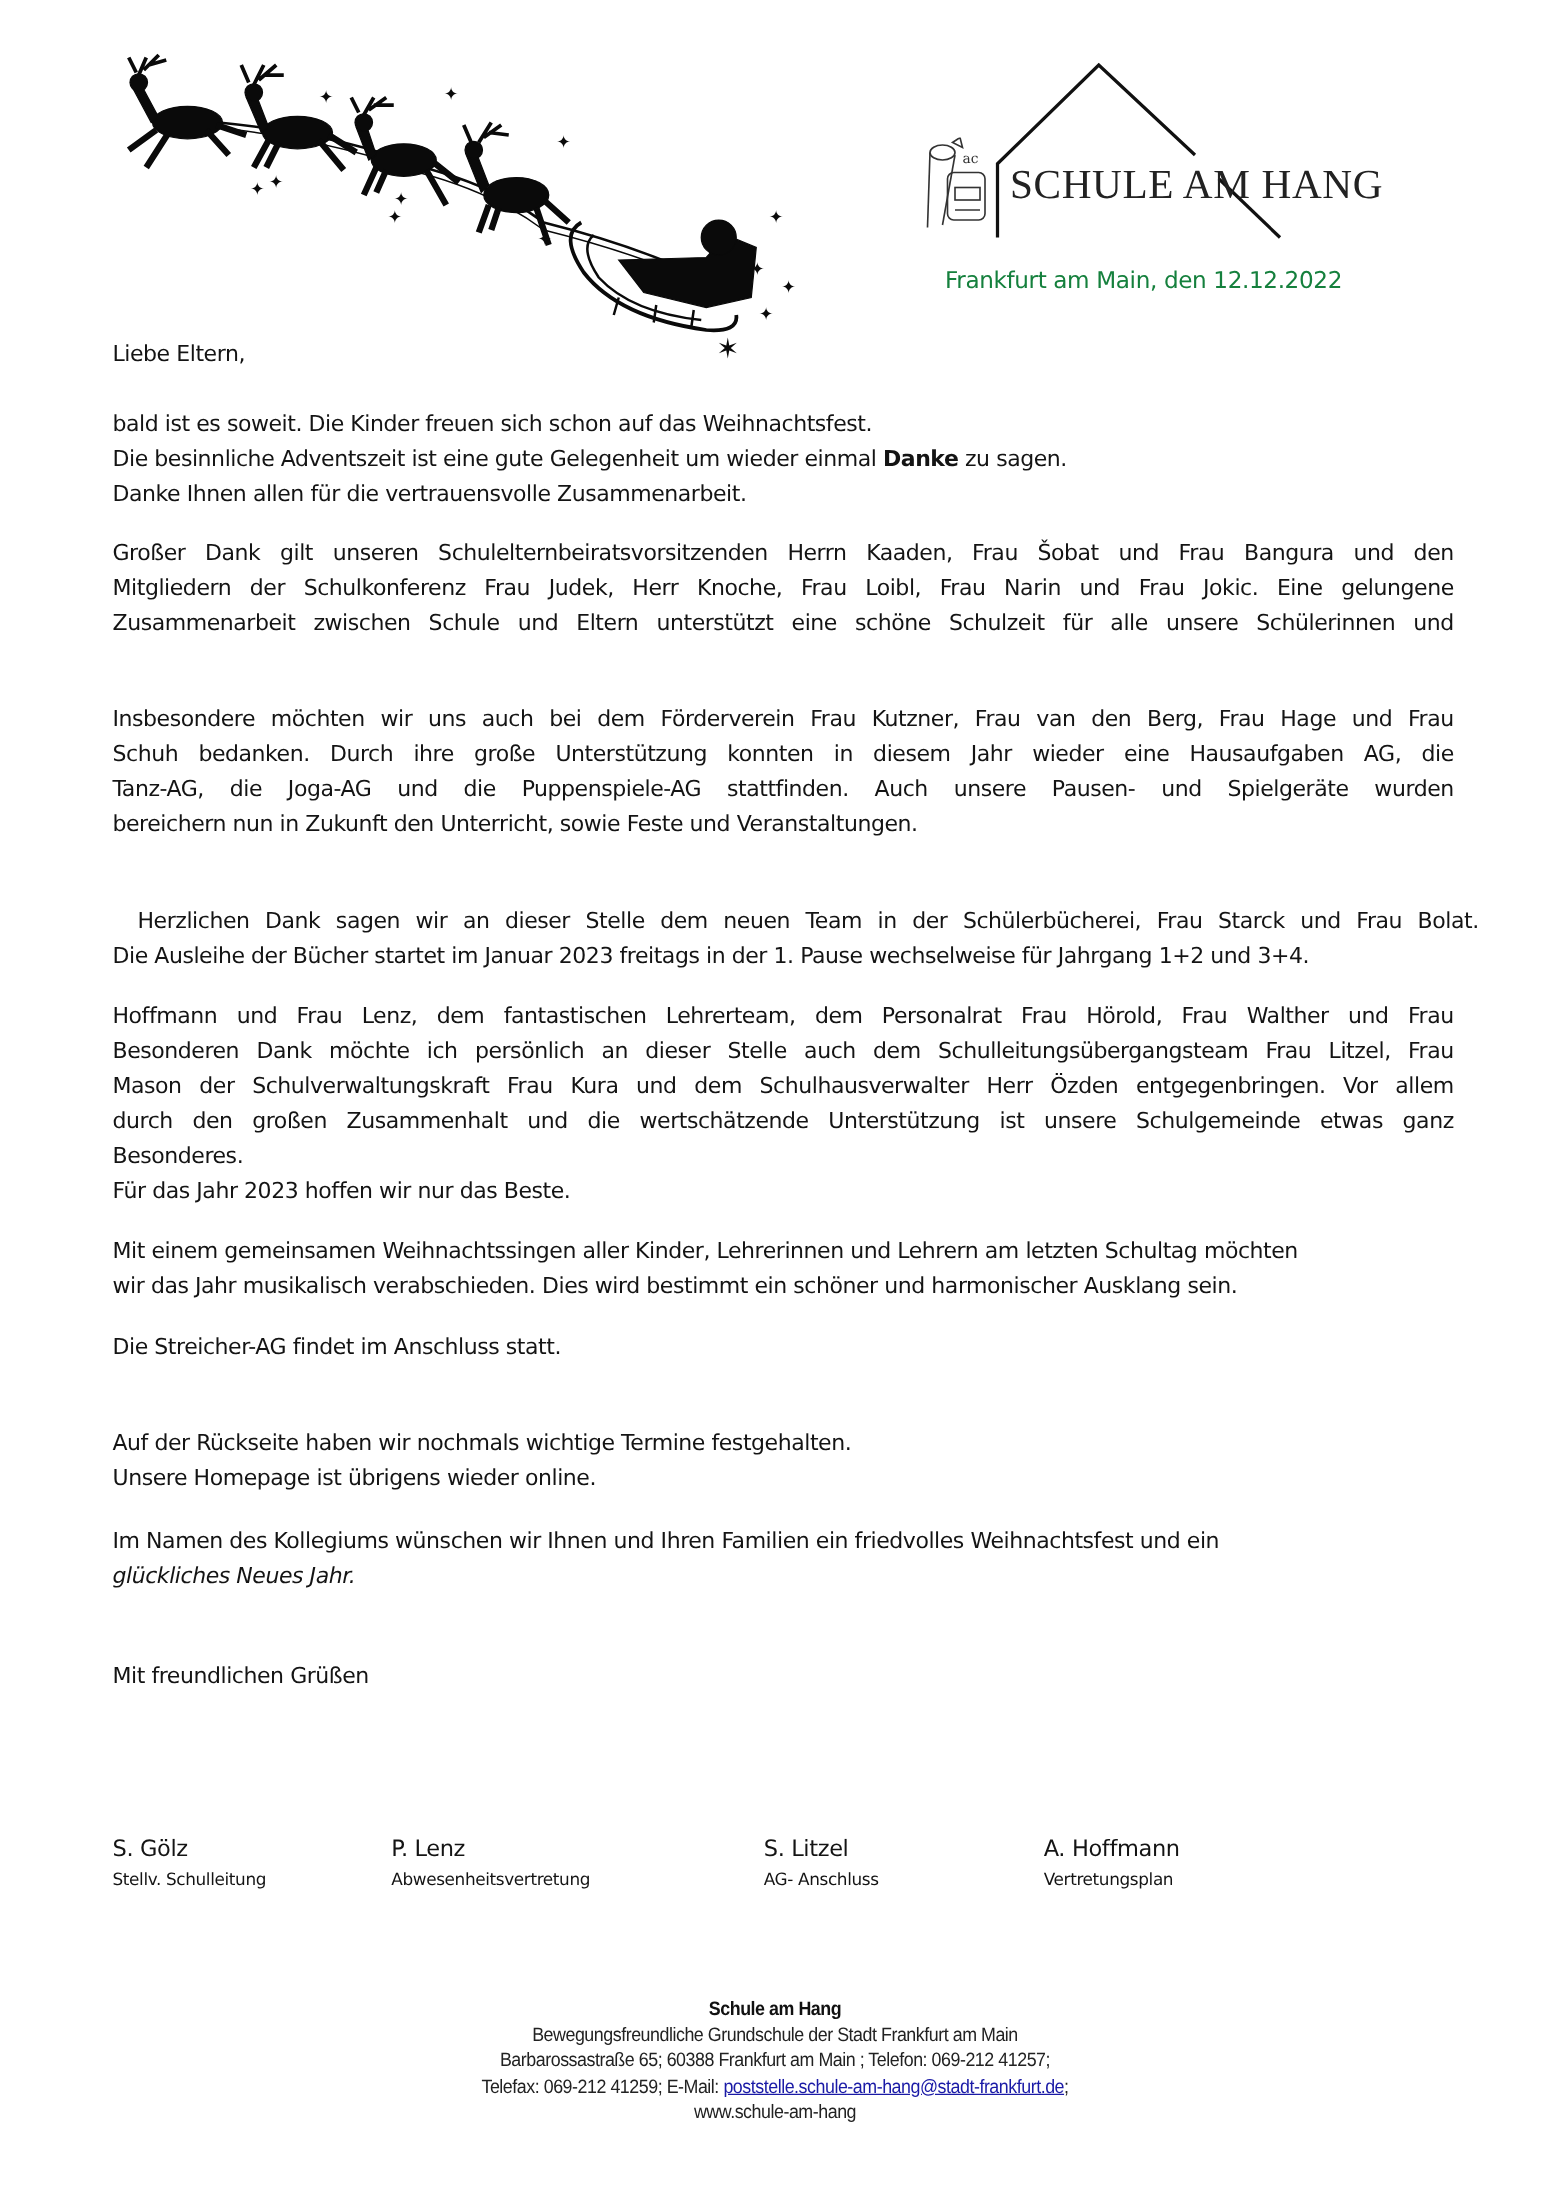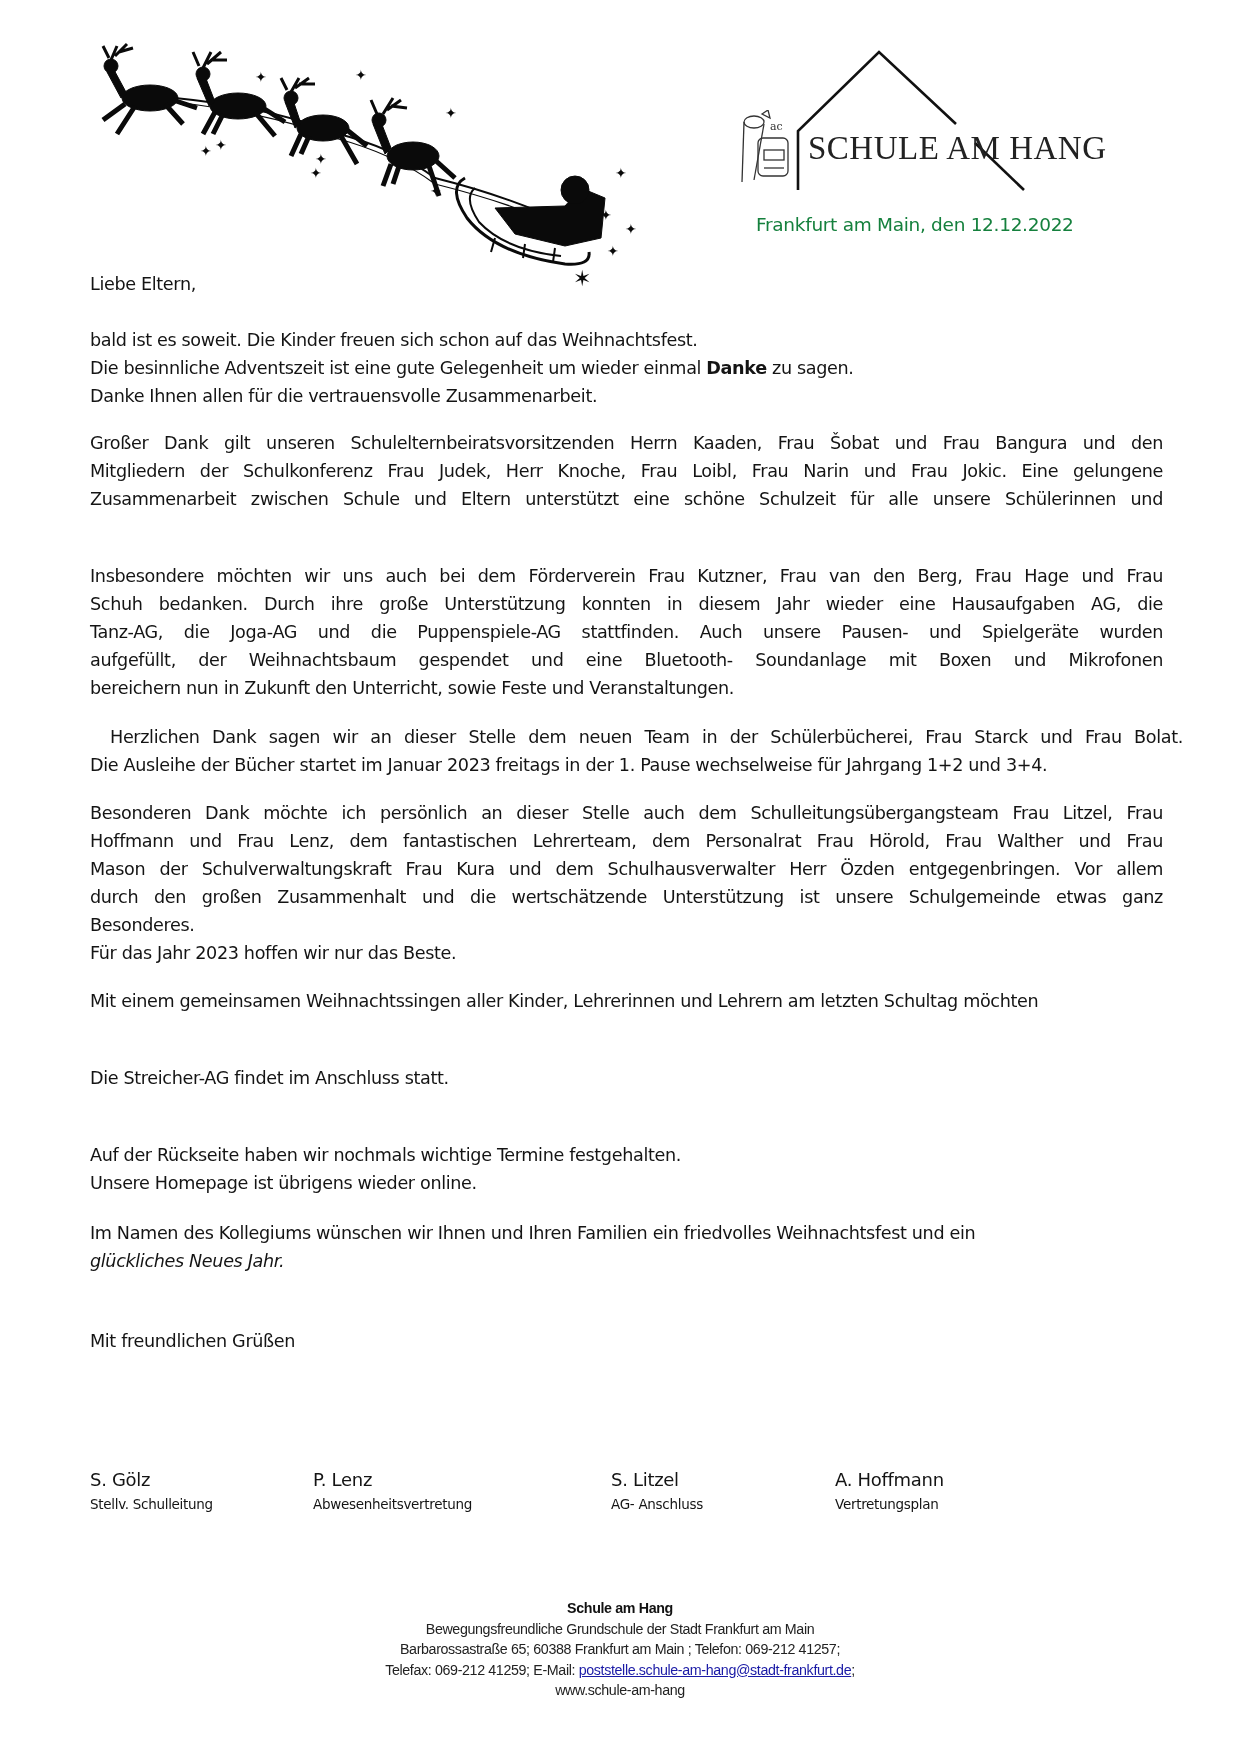--- a/index.html
+++ b/index.html
@@ -124,40 +124,40 @@
 <div class="para body-text" style="top:429px;">
   <span class="line just-line" style="display: block; word-spacing: 10.4639px;">Großer Dank gilt unseren Schulelternbeiratsvorsitzenden Herrn Kaaden, Frau Šobat und Frau Bangura und den</span>
   <span class="line just-line" style="display: block; word-spacing: 9.64687px;">Mitgliedern der Schulkonferenz Frau Judek, Herr Knoche, Frau Loibl, Frau Narin und Frau Jokic. Eine gelungene</span>
   <span class="line just-line" style="display: block; word-spacing: 9.21875px;">Zusammenarbeit zwischen Schule und Eltern unterstützt eine schöne Schulzeit für alle unsere Schülerinnen und</span>
 </div>
 
 <div class="para body-text" style="top:562px;">
   <span class="line just-line" style="display: block; word-spacing: 7.34007px;">Insbesondere möchten wir uns auch bei dem Förderverein Frau Kutzner, Frau van den Berg, Frau Hage und Frau</span>
   <span class="line just-line" style="display: block; word-spacing: 10.9297px;">Schuh bedanken. Durch ihre große Unterstützung konnten in diesem Jahr wieder eine Hausaufgaben AG, die</span>
   <span class="line just-line" style="display: block; word-spacing: 15.4258px;">Tanz-AG, die Joga-AG und die Puppenspiele-AG stattfinden. Auch unsere Pausen- und Spielgeräte wurden</span>
-  <span class="line just-line" style="display: block; word-spacing: 17.1449px;">aufgefüllt, der Weihnachtsbaum gespendet und eine Bluetooth- Soundanlage mit Boxen und Mikrofonen</span>
   <span class="line" style="display: block;">bereichern nun in Zukunft den Unterricht, sowie Feste und Veranstaltungen.</span>
 </div>
 
 <div class="para body-text" style="top:723px;">
   <span class="line just-line" style="display: block; word-spacing: 7.17279px; margin-left: 20px;">Herzlichen Dank sagen wir an dieser Stelle dem neuen Team in der Schülerbücherei, Frau Starck und Frau Bolat.</span>
   <span class="line" style="display: block;">Die Ausleihe der Bücher startet im Januar 2023 freitags in der 1. Pause wechselweise für Jahrgang 1+2 und 3+4.</span>
 </div>
 
 <div class="para body-text" style="top:799px;">
+  <span class="line just-line" style="display: block; word-spacing: 10.26px;">Hoffmann und Frau Lenz, dem fantastischen Lehrerteam, dem Personalrat Frau Hörold, Frau Walther und Frau</span>
   <span class="line just-line" style="display: block; word-spacing: 8.59255px;">Besonderen Dank möchte ich persönlich an dieser Stelle auch dem Schulleitungsübergangsteam Frau Litzel, Frau</span>
-  <span class="line just-line" style="display: block; word-spacing: 10.26px;">Hoffmann und Frau Lenz, dem fantastischen Lehrerteam, dem Personalrat Frau Hörold, Frau Walther und Frau</span>
   <span class="line just-line" style="display: block; word-spacing: 8.88542px;">Mason der Schulverwaltungskraft Frau Kura und dem Schulhausverwalter Herr Özden entgegenbringen. Vor allem</span>
   <span class="line just-line" style="display: block; word-spacing: 10.4831px;">durch den großen Zusammenhalt und die wertschätzende Unterstützung ist unsere Schulgemeinde etwas ganz</span>
   <span class="line" style="display: block;">Besonderes.</span>
   <span class="line" style="display: block;">Für das Jahr 2023 hoffen wir nur das Beste.</span>
 </div>
 
 <div class="para body-text" style="top:987px;">
   <span class="line" style="display: block;">Mit einem gemeinsamen Weihnachtssingen aller Kinder, Lehrerinnen und Lehrern am letzten Schultag möchten</span>
+  <span class="line" style="display: block;">wir das Jahr musikalisch verabschieden. Dies wird bestimmt ein schöner und harmonischer Ausklang sein.</span>
 </div>
 
 <div class="para body-text" style="top:1064px;">
   <span class="line" style="display: block;">Die Streicher-AG findet im Anschluss statt.</span>
 </div>
 
 <div class="para body-text" style="top:1141px;">
   <span class="line" style="display: block;">Auf der Rückseite haben wir nochmals wichtige Termine festgehalten.</span>
   <span class="line" style="display: block;">Unsere Homepage ist übrigens wieder online.</span>
 </div>

